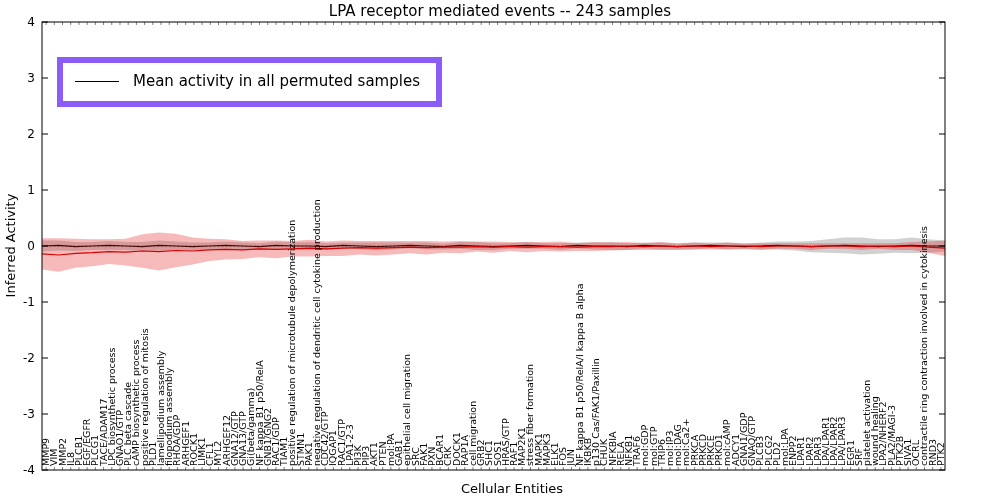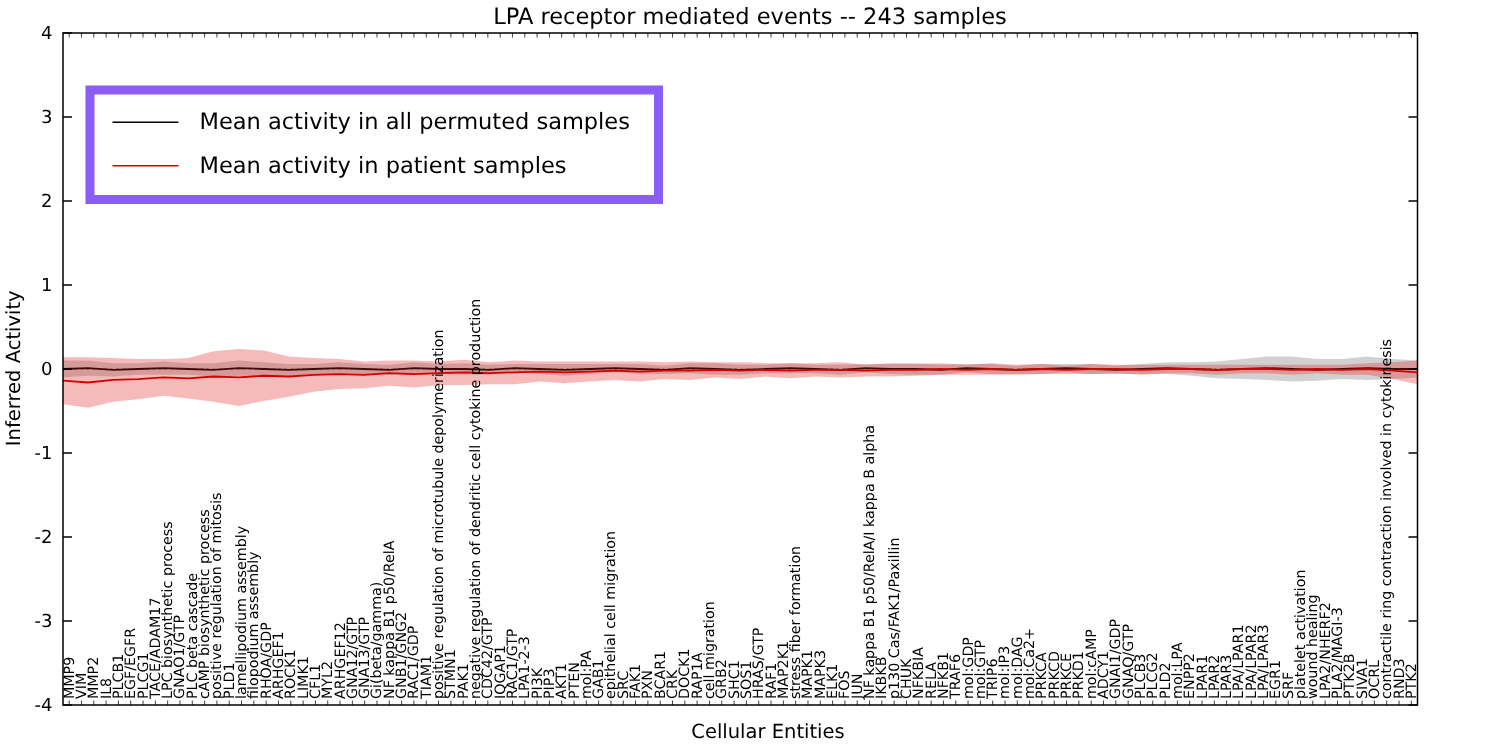--- a/index.html
+++ b/index.html
@@ -391,18 +391,14 @@
       <line x1="940.8954545454545" y1="22" x2="940.8954545454545" y2="25" stroke="#000" stroke-width="0.5"></line>
       <text x="943.8954545454545" y="466" font-size="9.5" text-anchor="start" transform="rotate(-90 943.8954545454545 466)">PTK2</text>
       <rect x="42" y="22" width="903" height="448" fill="none" stroke="#000" stroke-width="1"></rect>
     </svg>
 
   <div class="legend">
     <div class="legend-row">
       <span class="legend-line" style="border-top-color: rgb(0, 0, 0);"></span>
       <span>Mean activity in all permuted samples</span>
     </div>
-    <div class="legend-row">
-      <span class="legend-line" style="border-top-color: rgb(212, 0, 0);"></span>
-      <span>Mean activity in patient samples</span>
-    </div>
   </div>
 </div>
 
 </body></html>

